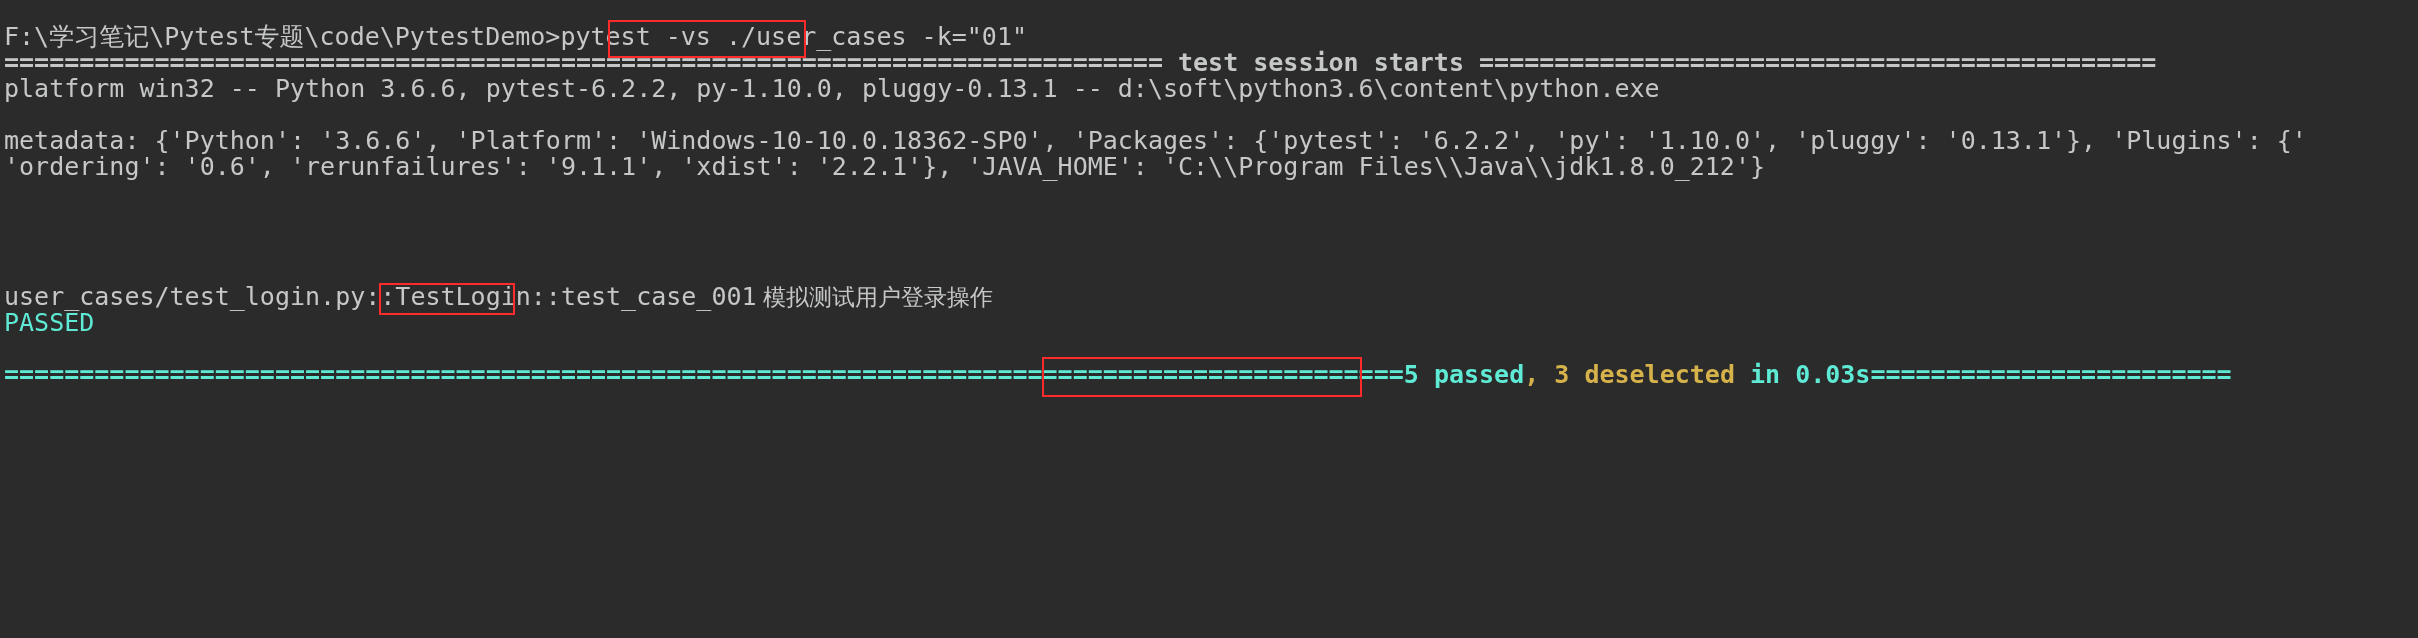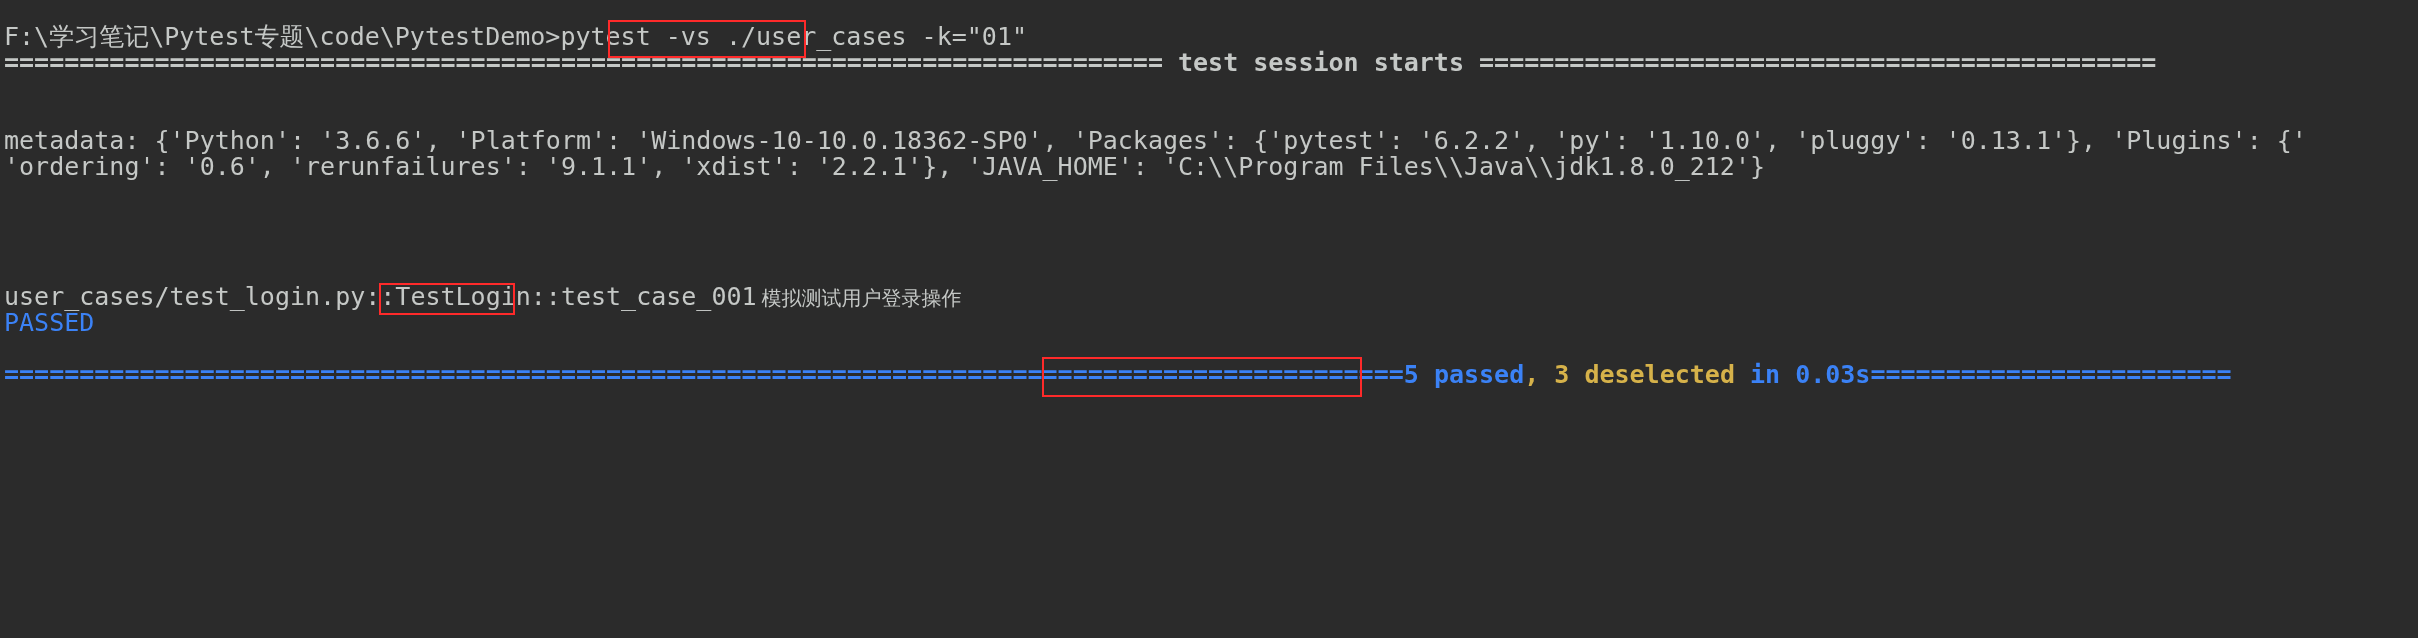--- a/index.html
+++ b/index.html
@@ -26,43 +26,44 @@
     position: absolute;
     left: 4px;
     white-space: pre;
     font-size: 25px;
     line-height: 26px;
     letter-spacing: 0px;
     color: #c5c8c6;
     font-family: "DejaVu Sans Mono", "Liberation Mono", monospace;
   }
   .bold { font-weight: bold; }
-  .green  { color: #3b82f6; }
+  .green  { color: #5eead4; }
   .yellow { color: #d6b24a; }
   .cjktext {
-    font-family: Liberation Serif, serif;
-    font-size: 20px;
+    font-family: Liberation Sans, sans-serif;
+    font-size: 23px;
   }
   .hl-box {
     position: absolute;
     border: 2px solid #ff2a2a;
     box-sizing: border-box;
     pointer-events: none;
     background: transparent;
   }
 </style>
 </head>
 <body>
 
 <div id="terminal">
 
   <div class="line" style="top:24px"><span>F:\学习笔记\Pytest专题\code\PytestDemo&gt;</span><span>pytest -vs ./user_cases -k="01"</span></div>
 
   <div class="line bold" style="top:50px">============================================================================= test session starts =============================================</div>
 
+  <div class="line" style="top:76px">platform win32 -- Python 3.6.6, pytest-6.2.2, py-1.10.0, pluggy-0.13.1 -- d:\soft\python3.6\content\python.exe</div>
 
 
   <div class="line" style="top:128px">metadata: {'Python': '3.6.6', 'Platform': 'Windows-10-10.0.18362-SP0', 'Packages': {'pytest': '6.2.2', 'py': '1.10.0', 'pluggy': '0.13.1'}, 'Plugins': {'</div>
 
   <div class="line" style="top:154px">'ordering': '0.6', 'rerunfailures': '9.1.1', 'xdist': '2.2.1'}, 'JAVA_HOME': 'C:\\Program Files\\Java\\jdk1.8.0_212'}</div>
 
 
 
 
   <div class="line" style="top:284px"><span>user_cases/test_login.py::TestLogin::</span><span>test_case_001</span><span class="cjktext"> 模拟测试用户登录操作</span></div>

